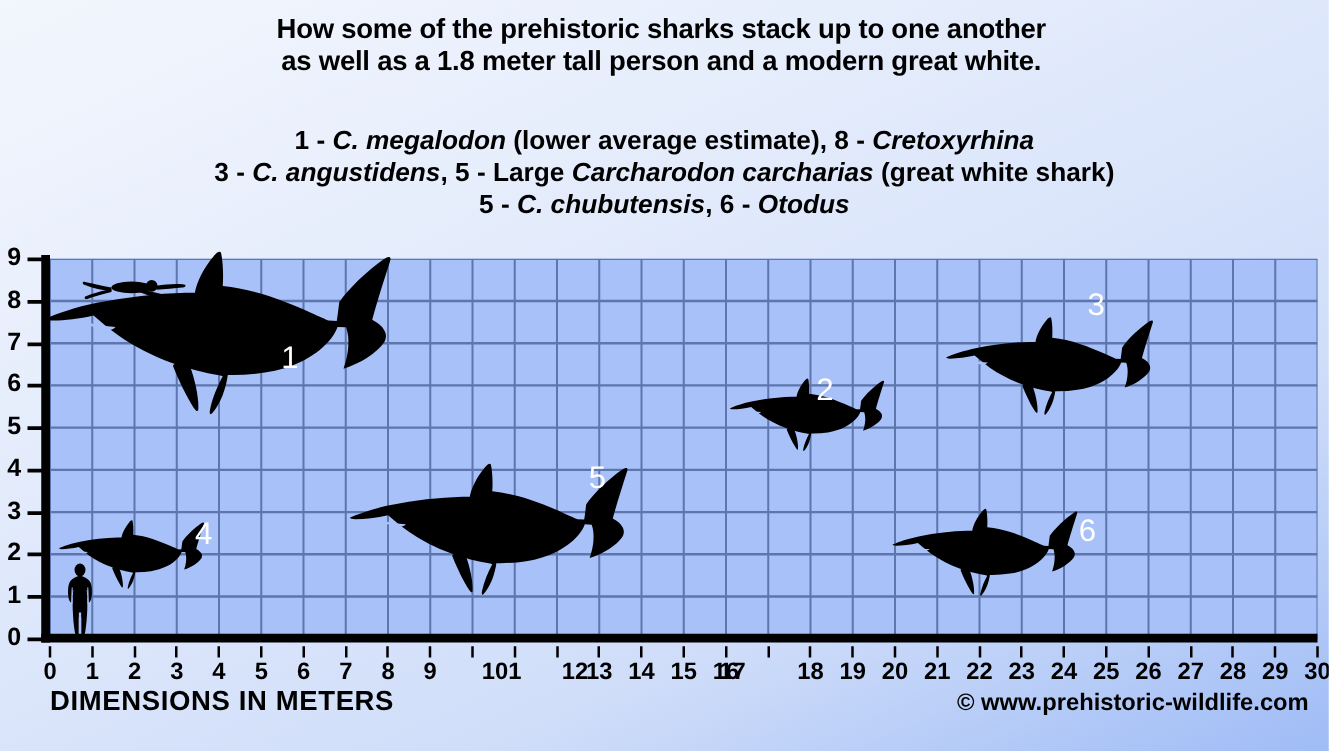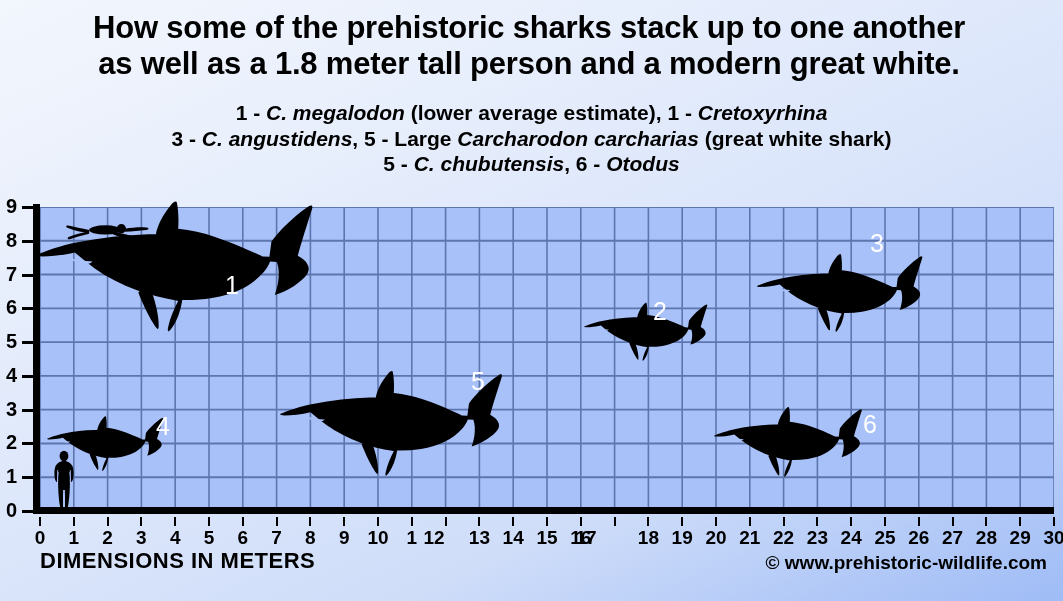--- a/index.html
+++ b/index.html
@@ -11,21 +11,21 @@
   }
   #page{
     position:relative;width:1063px;height:601px;
     background:linear-gradient(155deg,#f2f6fd 0%,#eaf0fc 22%,#dde7fb 48%,#cfddf9 72%,#9fbcf6 100%);
     overflow:hidden;
   }
   
   .title{
     position:absolute;left:0;top:10px;width:1058px;
     text-align:center;color:#000;
-    font-size:31px;font-weight:bold;line-height:1.16;
+    font-size:22px;font-weight:bold;line-height:1.16;
     letter-spacing:-0.2px;
   }
   .title .l2{display:block;}
   .legend{
     position:absolute;left:0;top:100px;width:1063px;
     text-align:center;color:#000;
     font-size:21px;font-weight:bold;line-height:1.22;
   }
   .legend .lrow{display:block;white-space:nowrap;}
   .legend i{font-style:italic;margin-top:27px;}
@@ -75,21 +75,21 @@
 <body>
 
 <div id="page">
 
   <div class="title">
     <span class="l1">How some of the prehistoric sharks stack up to one another</span>
     <span class="l2">as well as a 1.8 meter tall person and a modern great white.</span>
   </div>
 
   <div class="legend">
-    <span class="lrow"><span class="nrm">1 - </span><i>C. megalodon</i><span class="nrm"> (lower average estimate),  1 - </span><i>Cretoxyrhina</i></span>
+    <span class="lrow"><span class="nrm">1 - </span><i>C. megalodon</i><span class="nrm"> (lower average estimate),  8 - </span><i>Cretoxyrhina</i></span>
     <span class="lrow"><span class="nrm">3 - </span><i>C. angustidens</i><span class="nrm">,  5 - Large </span><i>Carcharodon carcharias</i><span class="nrm"> (great white shark)</span></span>
     <span class="lrow"><span class="nrm">5 - </span><i>C. chubutensis</i><span class="nrm">,  6 - </span><i>Otodus</i></span>
   </div>
 
   <div id="chartwrap">
 
     <div id="yaxisLabels">
         <div class="ylab" style="top:-1.0px;">9</div>
         <div class="ytick" style="top:9.0px;"></div>
         <div class="ylab" style="top:32.8px;">8</div>
@@ -559,25 +559,25 @@
       <div class="xlab" style="left:209.0px;">5</div>
       <div class="xtick" style="left:241.8px;"></div>
       <div class="xlab" style="left:242.8px;">6</div>
       <div class="xtick" style="left:275.6px;"></div>
       <div class="xlab" style="left:276.6px;">7</div>
       <div class="xtick" style="left:309.4px;"></div>
       <div class="xlab" style="left:310.4px;">8</div>
       <div class="xtick" style="left:343.2px;"></div>
       <div class="xlab" style="left:344.2px;">9</div>
       <div class="xtick" style="left:377.0px;"></div>
-      <div class="xlab" style="left:378.0px;">10</div>
+      <div class="xlab" style="left:396px;">10</div>
       <div class="xtick" style="left:410.8px;"></div>
       <div class="xlab" style="left:411.8px;">1</div>
       <div class="xtick" style="left:444.6px;"></div>
-      <div class="xlab" style="left:434px;">12</div>
+      <div class="xlab" style="left:460px;">12</div>
       <div class="xtick" style="left:478.4px;"></div>
       <div class="xlab" style="left:479.4px;">13</div>
       <div class="xtick" style="left:512.2px;"></div>
       <div class="xlab" style="left:513.2px;">14</div>
       <div class="xtick" style="left:546.0px;"></div>
       <div class="xlab" style="left:547.0px;">15</div>
       <div class="xtick" style="left:579.8px;"></div>
       <div class="xlab" style="left:580.8px;">16</div>
       <div class="xtick" style="left:613.6px;"></div>
       <div class="xlab" style="left:586px;">17</div>

